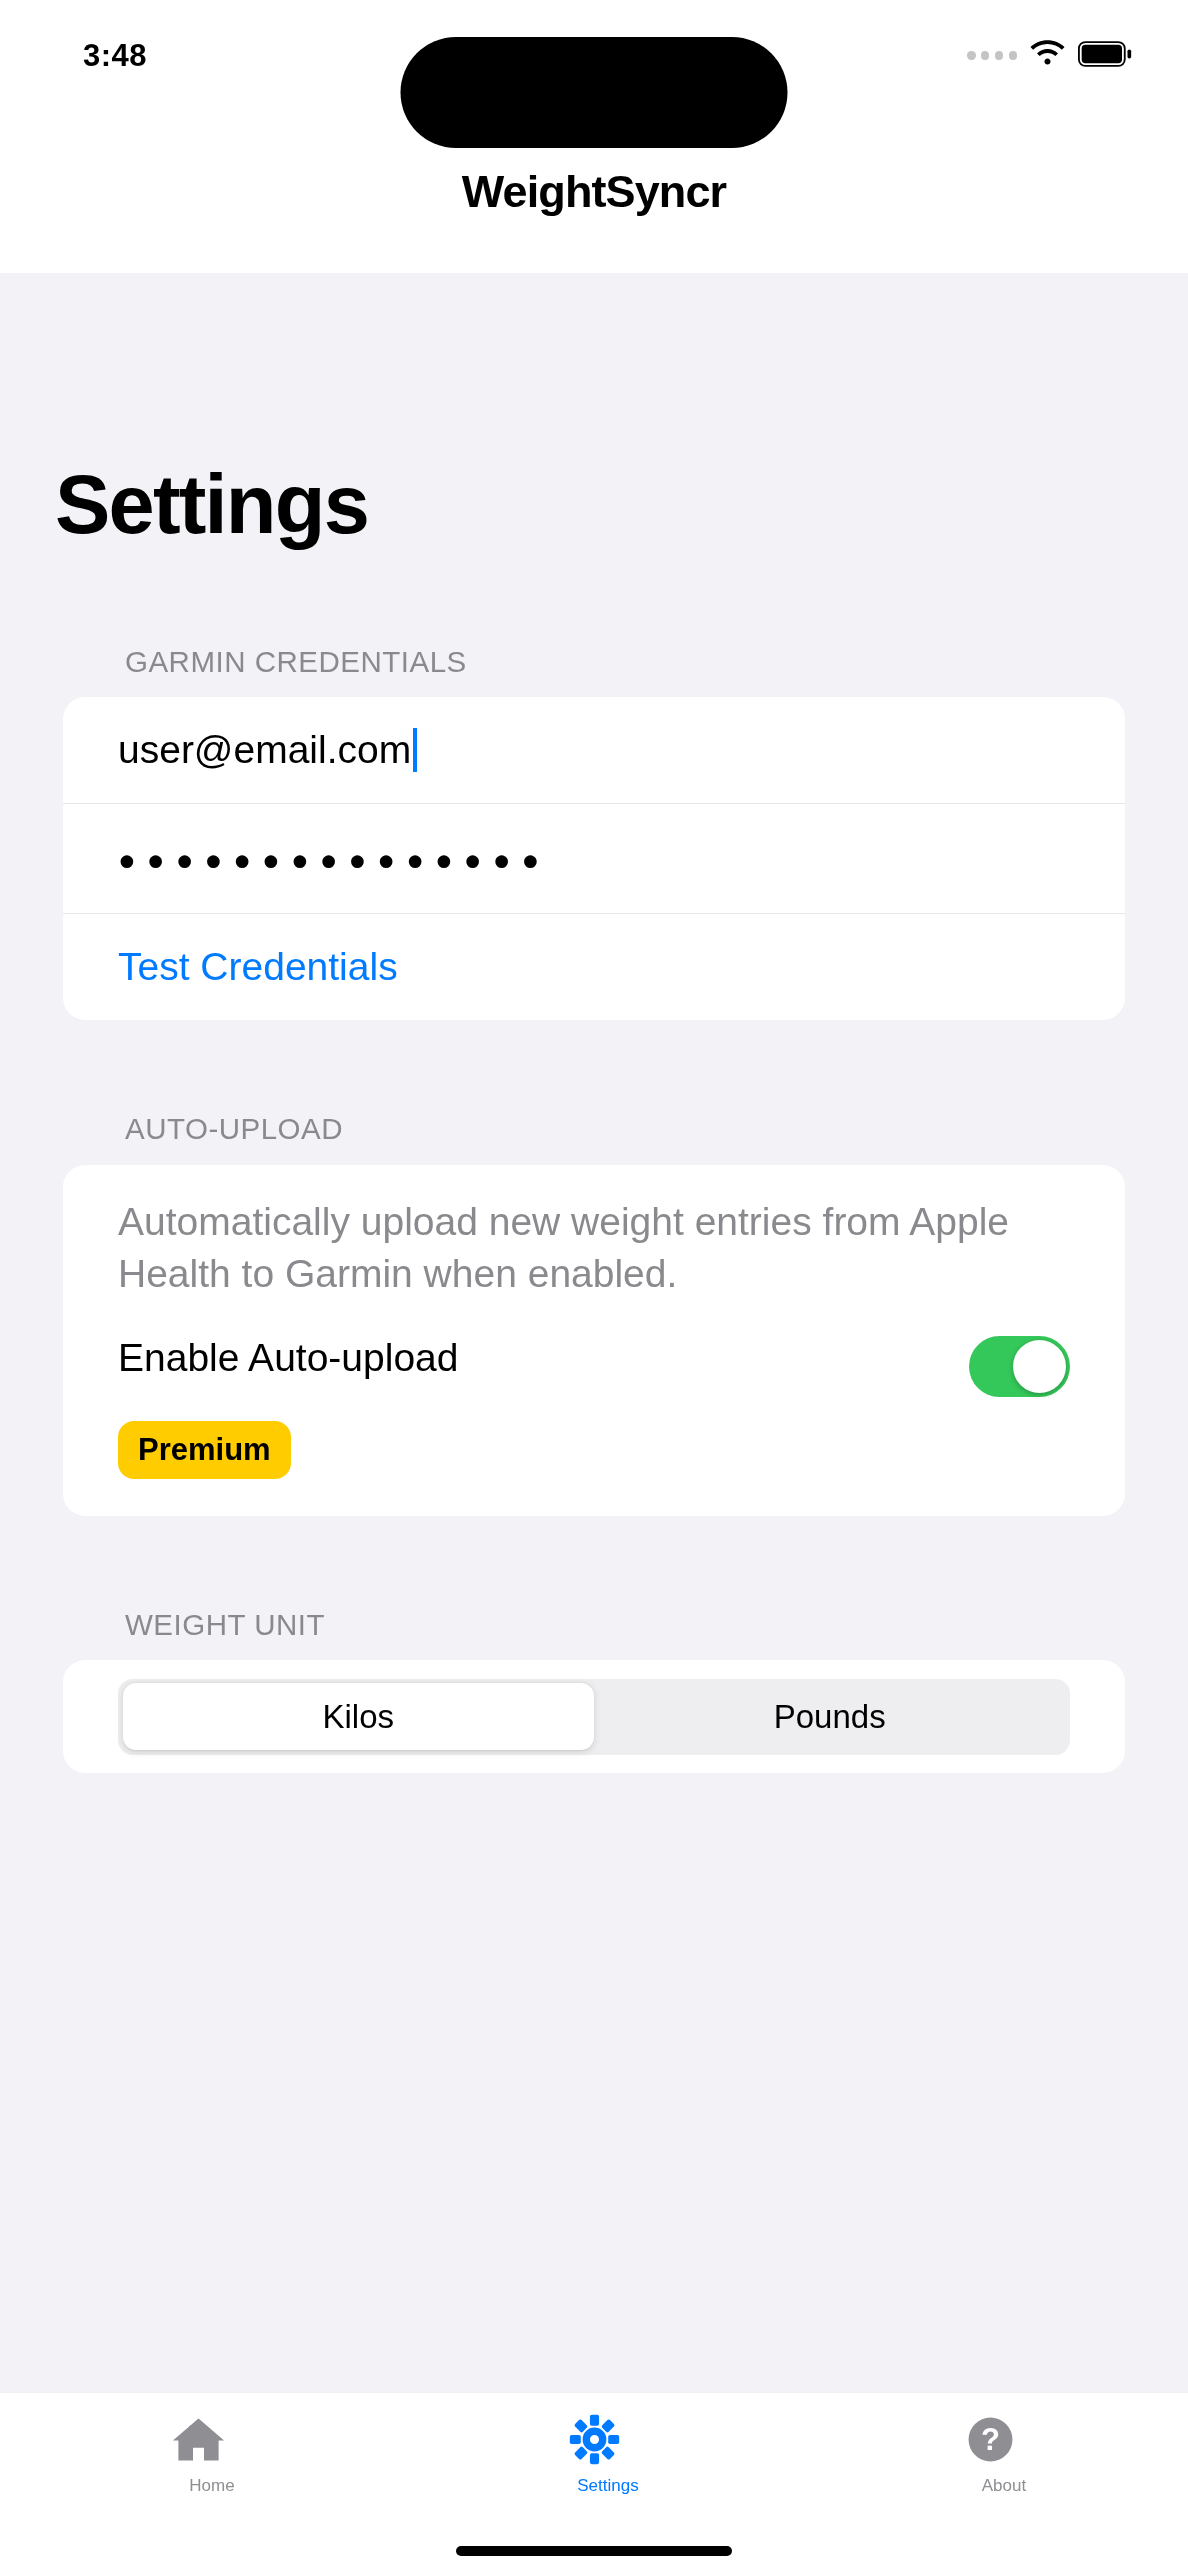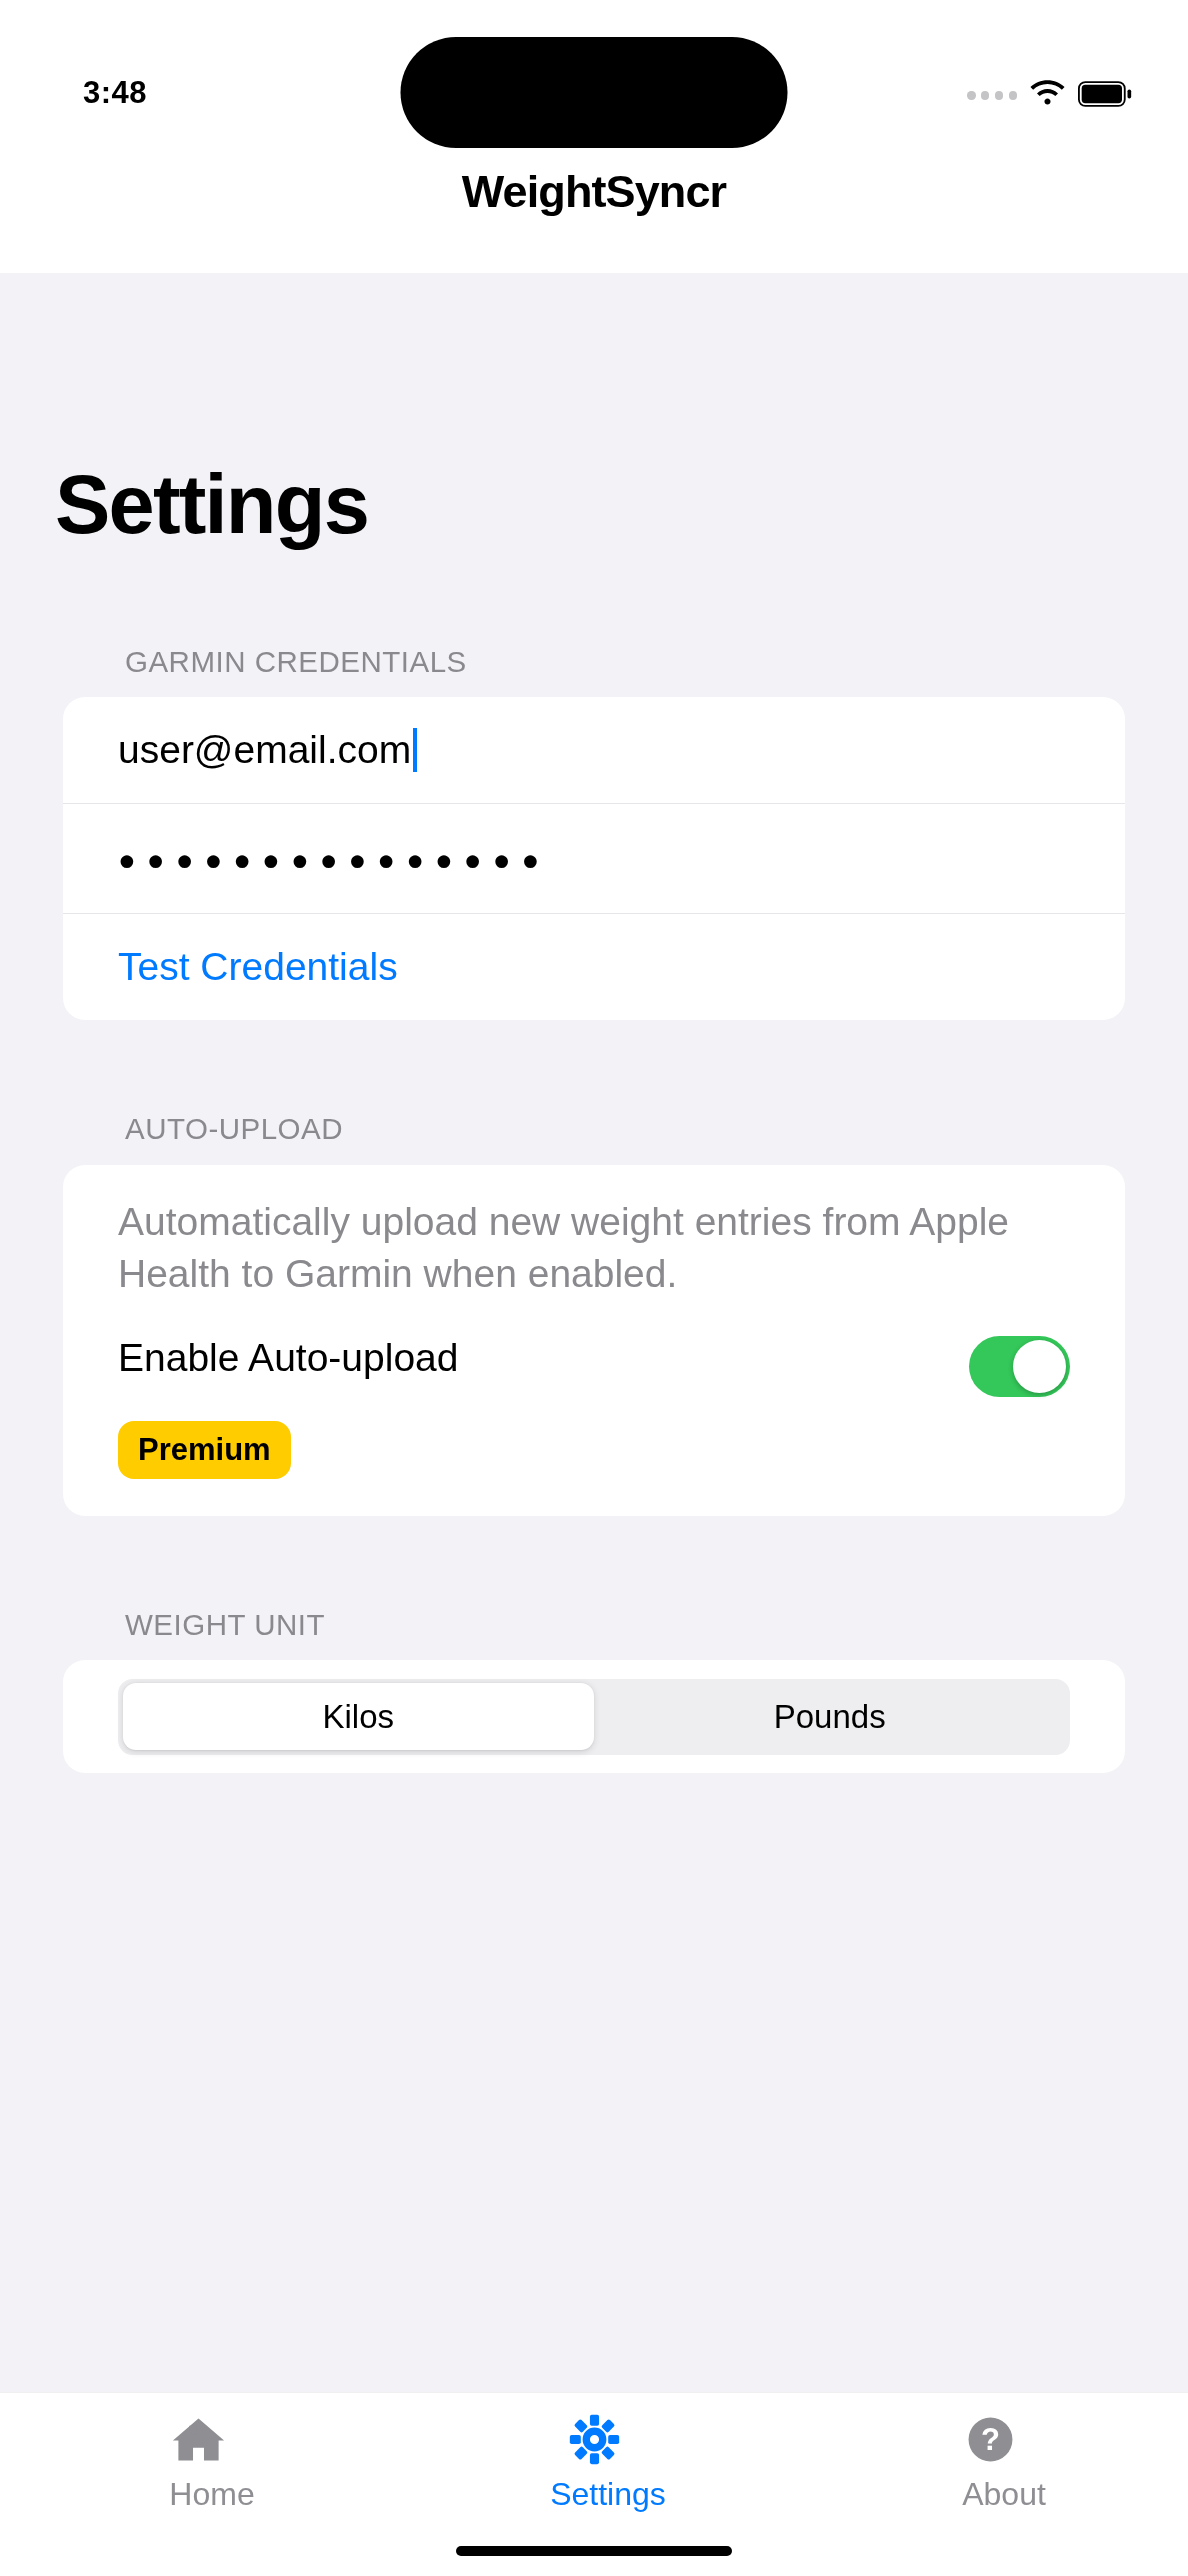--- a/index.html
+++ b/index.html
@@ -15,21 +15,21 @@
       background: #fff;
       display: flex;
       flex-direction: column;
       overflow: hidden;
     }
 
     
     .status-bar {
       height: 111px;
       display: flex;
-      align-items: flex-end;
+      align-items: center;
       justify-content: space-between;
       padding: 0 55px 0 0;
       position: relative;
       background: #fff;
     }
     .status-time {
       font-size: 31px;
       font-weight: 600;
       width: 230px;
       text-align: center;
@@ -221,21 +221,21 @@
     }
     .tab-item {
       display: flex;
       flex-direction: column;
       align-items: center;
       gap: 7.4px;
       width: 184px;
     }
     .tab-item svg { width: 63px; height: 53px; }
     .tab-label {
-      font-size: 32px;
+      font-size: 17px;
       font-weight: 500;
       margin-left: 28px;
     }
     .tab-item.inactive { color: #8e8e93; fill: #8e8e93; }
     .tab-item.active { color: #007aff; fill: #007aff; }
 
     .home-indicator {
       position: absolute;
       bottom: 20px;
       left: 50%;

